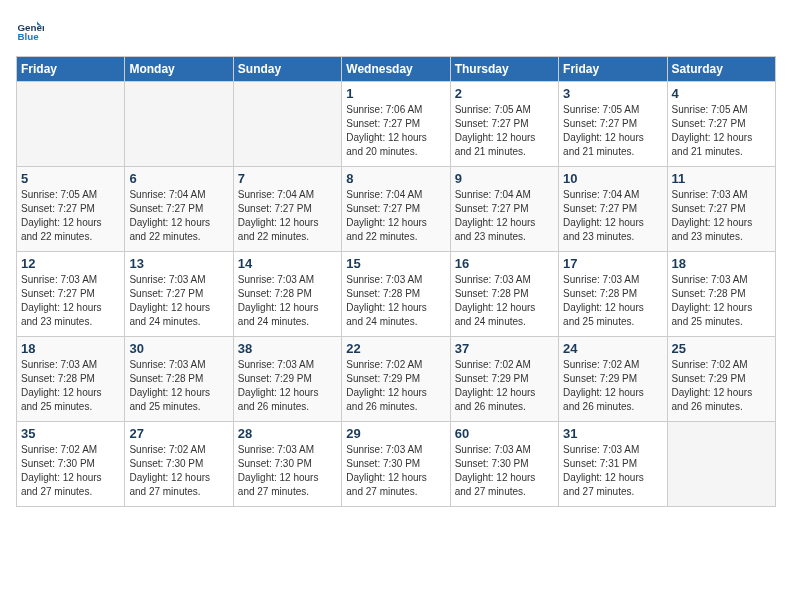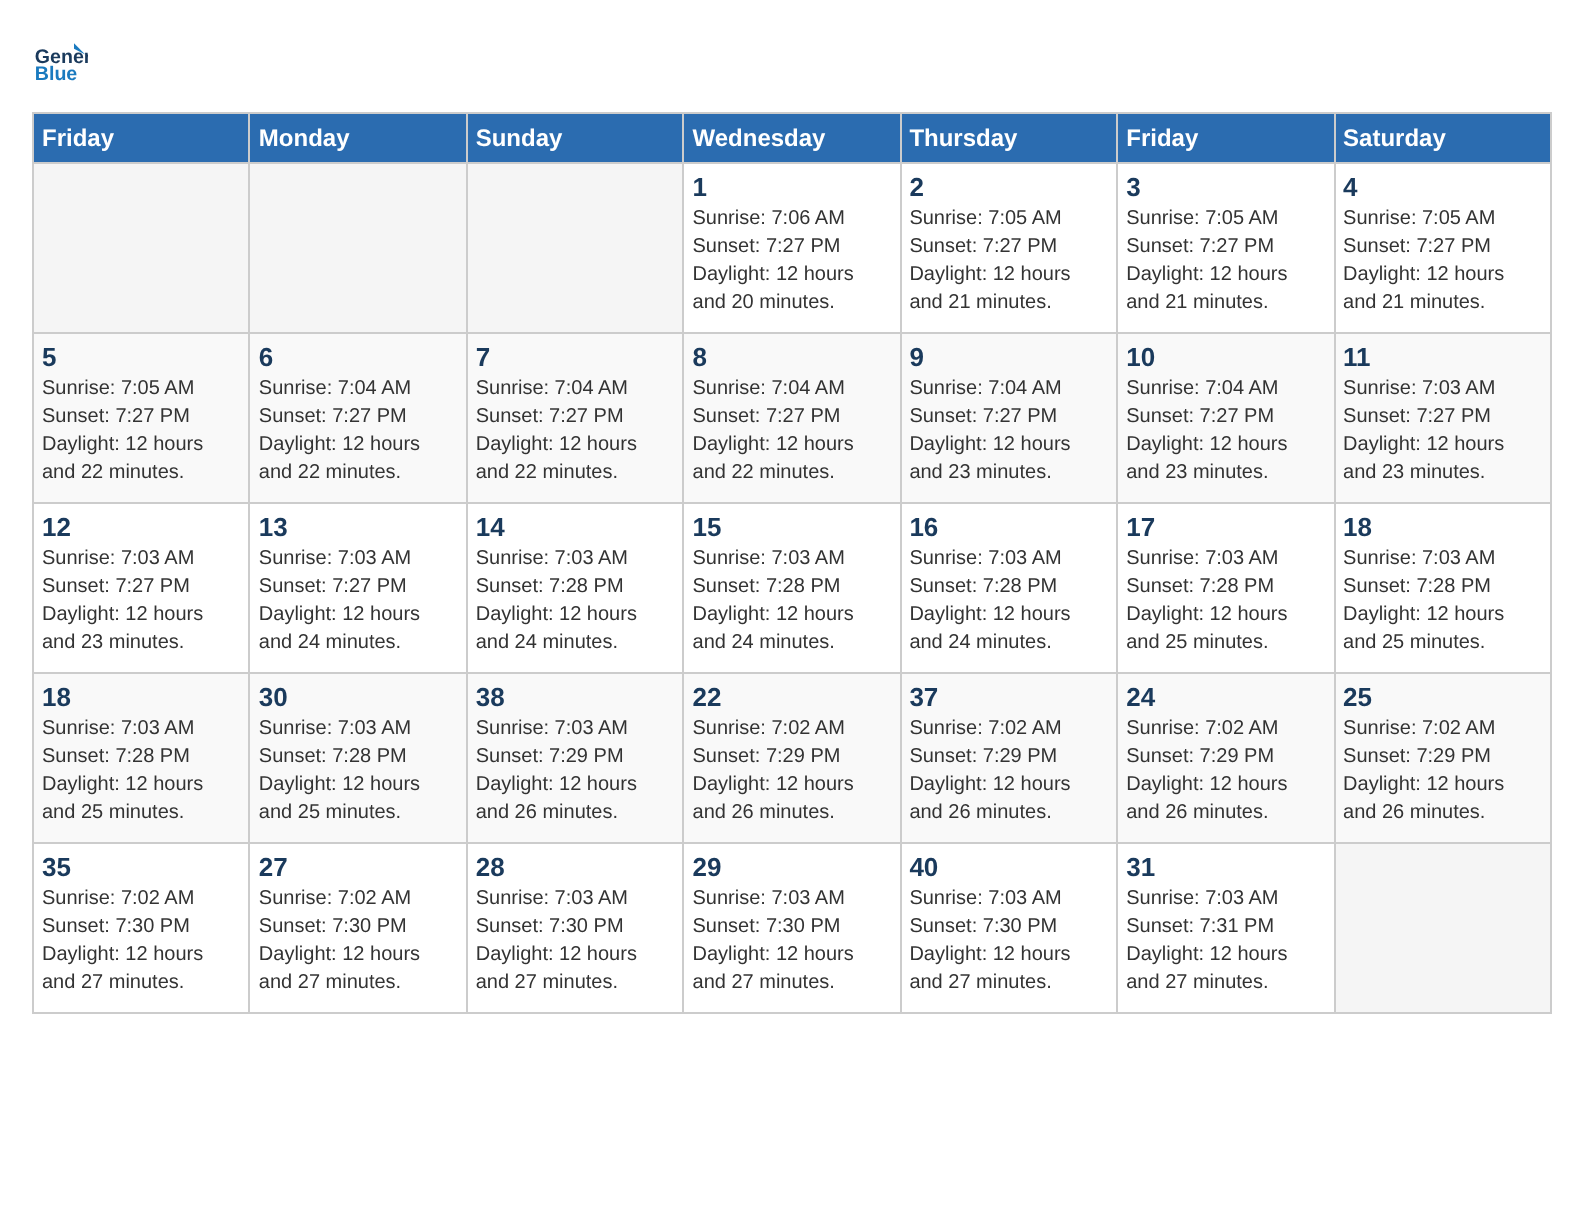--- a/index.html
+++ b/index.html
@@ -324,21 +324,21 @@
 and 27 minutes.</div>
         </td>
         <td>
           <div class="day-num">29</div>
           <div class="cell-info" style="white-space: pre-line;">Sunrise: 7:03 AM
 Sunset: 7:30 PM
 Daylight: 12 hours
 and 27 minutes.</div>
         </td>
         <td>
-          <div class="day-num">40</div>
+          <div class="day-num">60</div>
           <div class="cell-info" style="white-space: pre-line;">Sunrise: 7:03 AM
 Sunset: 7:30 PM
 Daylight: 12 hours
 and 27 minutes.</div>
         </td>
         <td>
           <div class="day-num">31</div>
           <div class="cell-info" style="white-space: pre-line;">Sunrise: 7:03 AM
 Sunset: 7:31 PM
 Daylight: 12 hours

